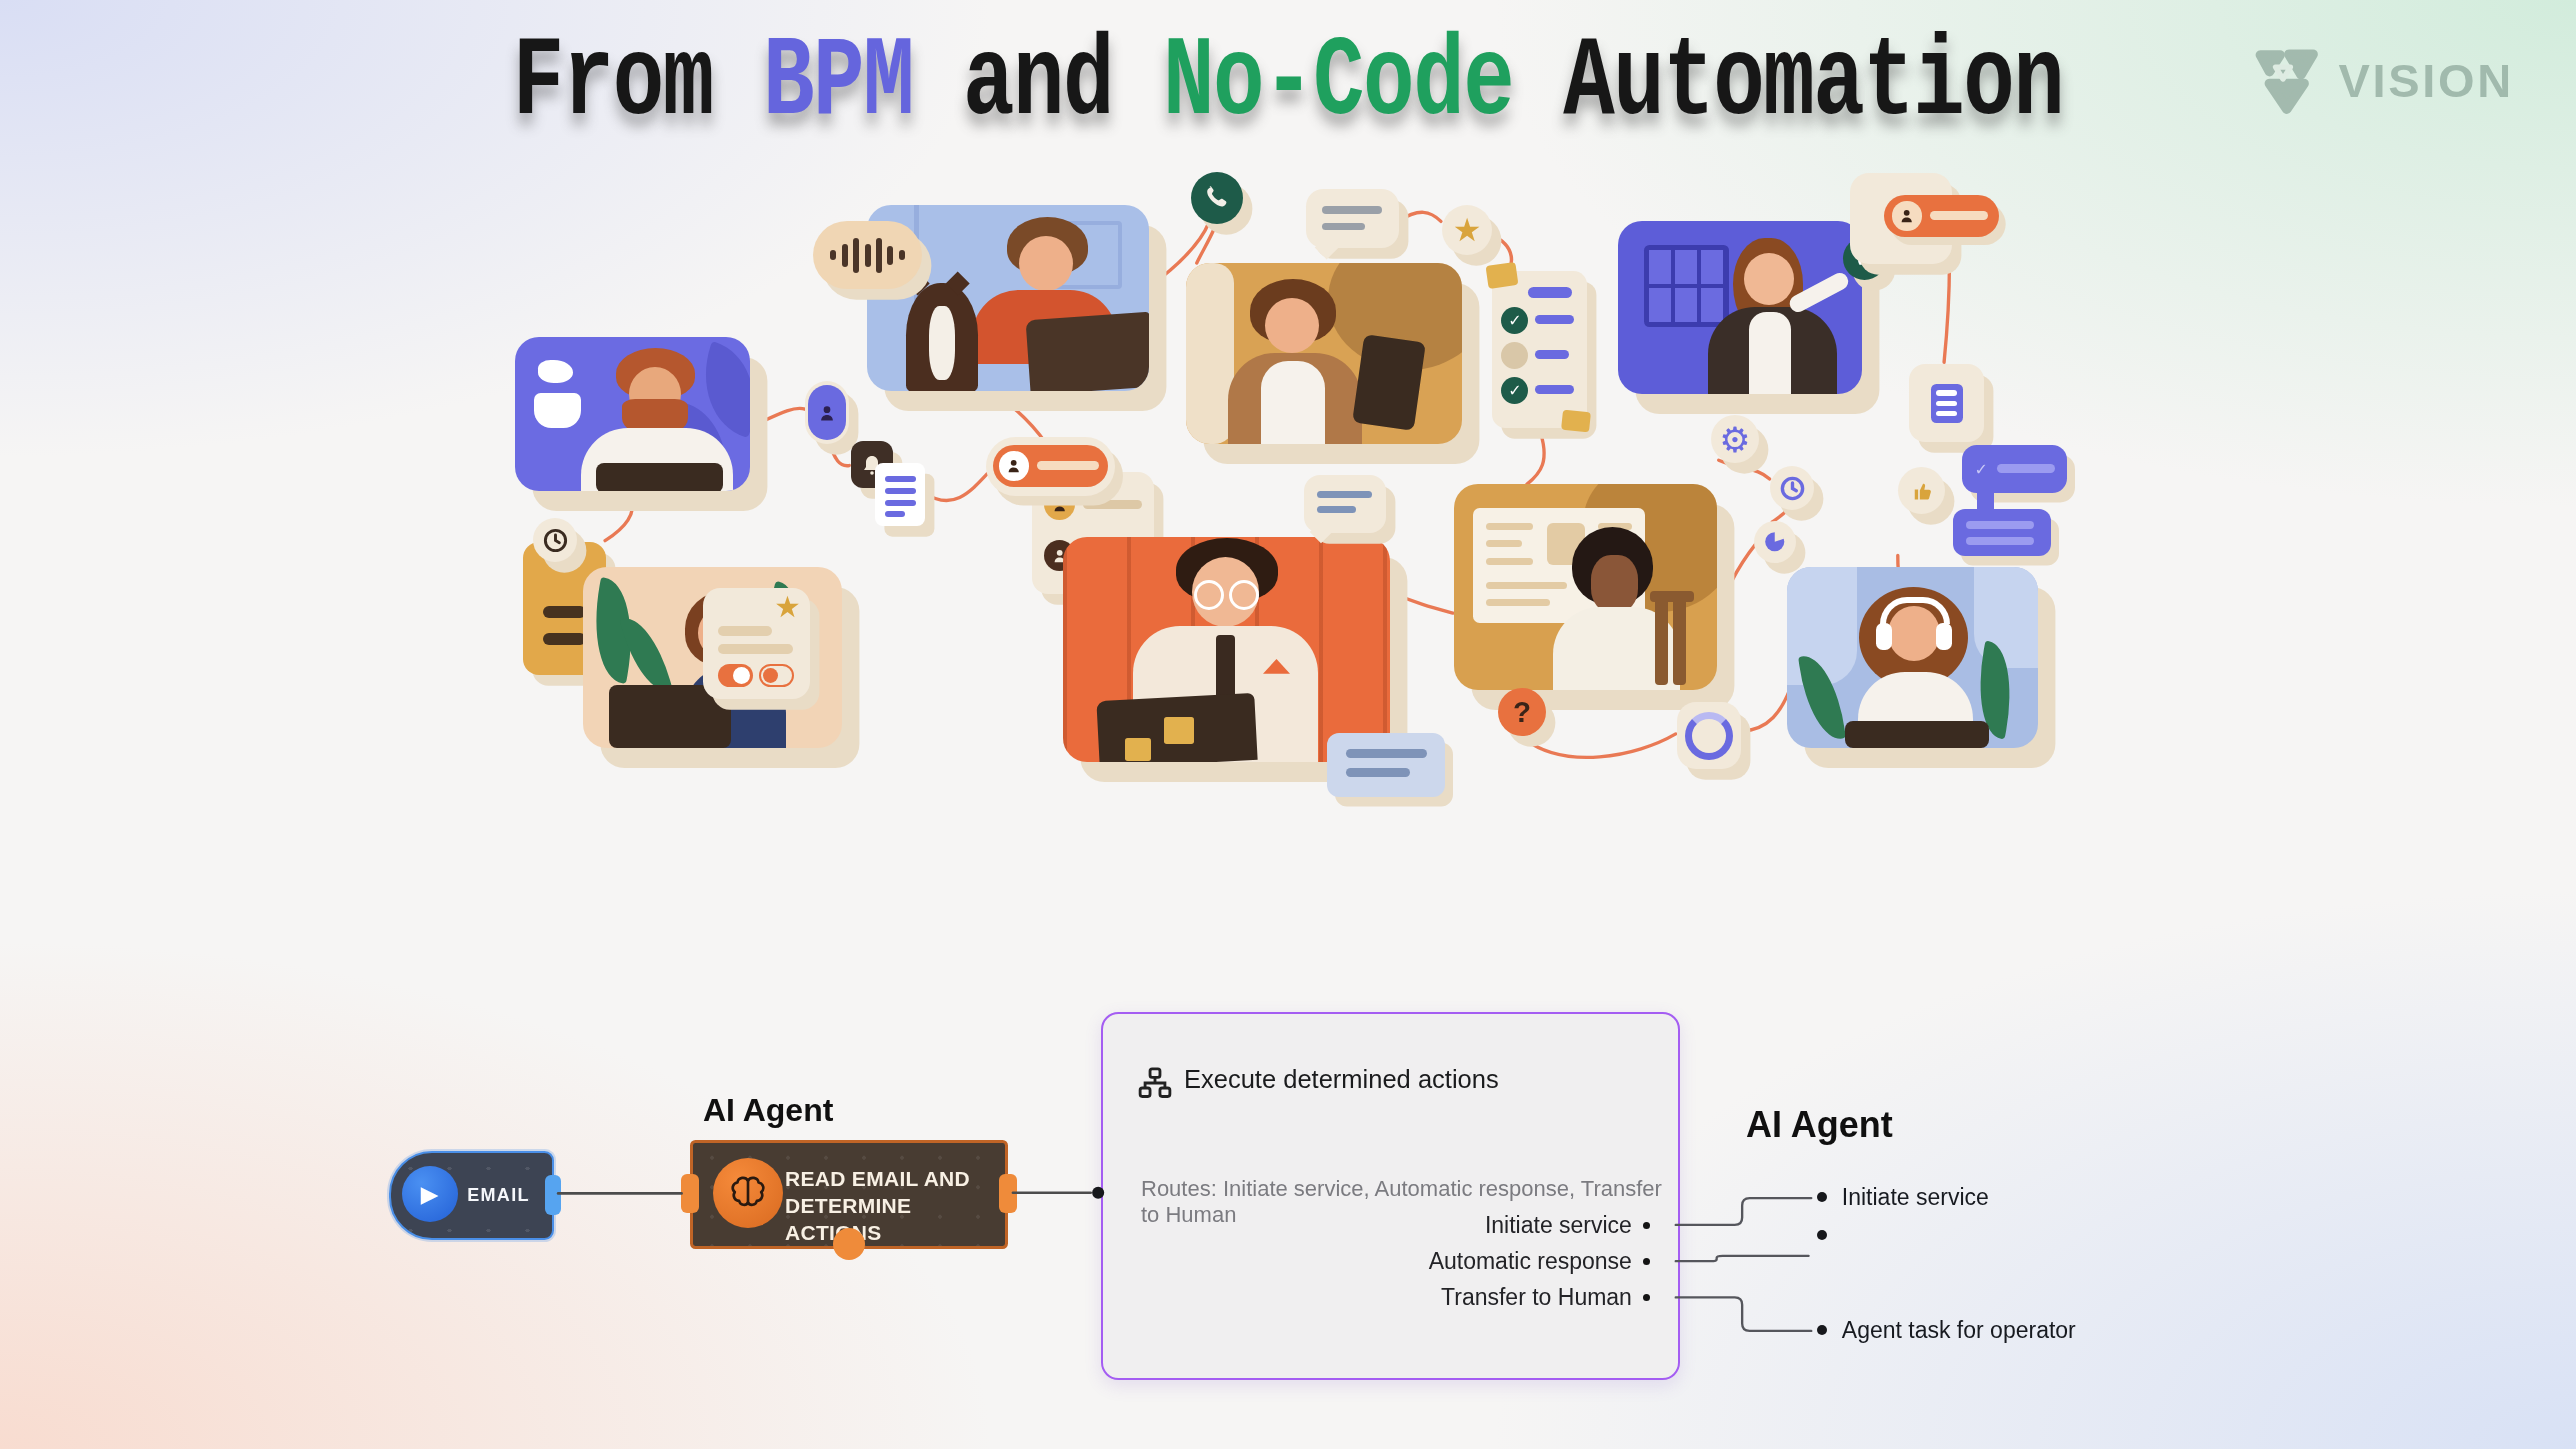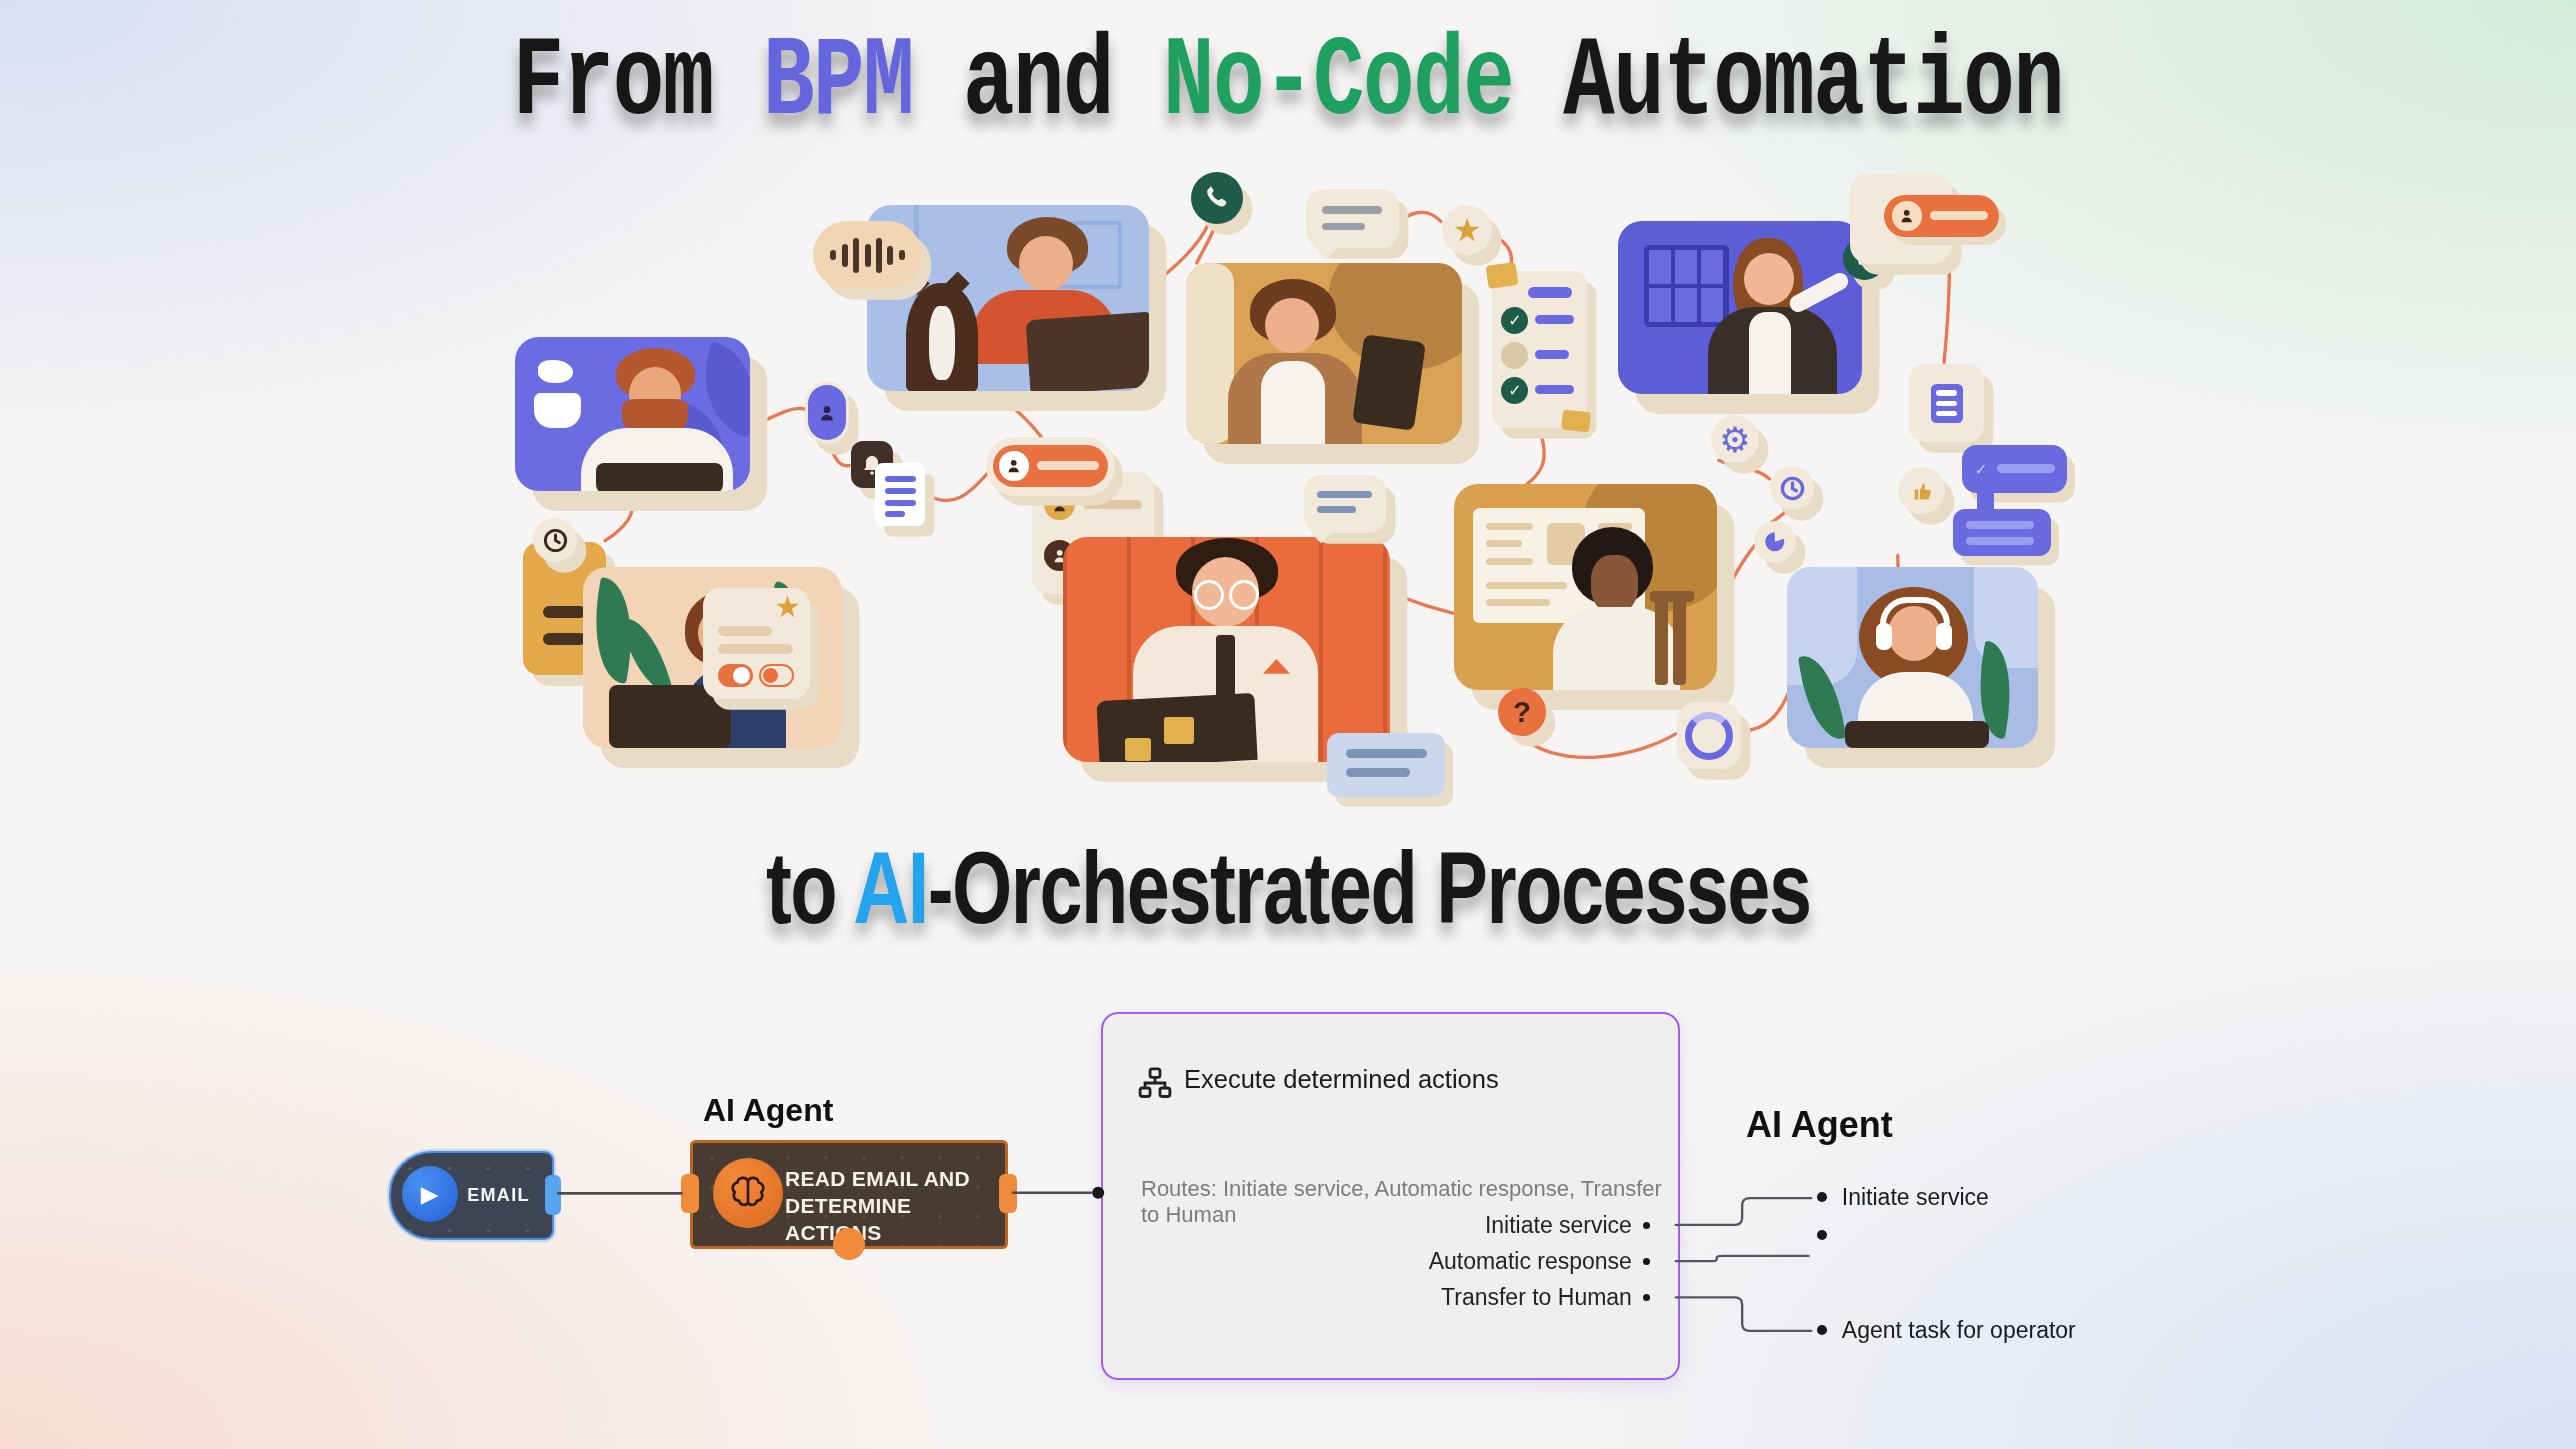--- a/index.html
+++ b/index.html
@@ -64,20 +64,31 @@
 </style>
 </head>
 <body>
 
 <div class="stage">
 
   <h1 class="headline" style="top:19px;font-size:113px;margin:0;font-family:Liberation Mono, monospace;">
       <span class="inner"><span>From</span> <span class="t-purple">BPM</span> <span>and</span> <span class="t-green">No-Code</span> <span>Automation</span></span>
     </h1>
 
+  <div class="logo">
+    <svg width="78" height="75" viewBox="0 0 100 100">
+      <g fill="#85a093" stroke="#85a093" stroke-width="13" stroke-linejoin="round">
+        <path d="M16 16 L42 16 L28 38 Z"></path>
+        <path d="M54 15 L86 15 L70 42 Z"></path>
+        <path d="M28 54 L74 54 L51 88 Z"></path>
+      </g>
+      <path d="M36 32 L56 32 L46 48 Z" fill="#85a093" stroke="#dfeae2" stroke-width="7" stroke-linejoin="round"></path>
+    </svg>
+    <span class="logo-text">VISION</span>
+  </div>
 
   <div class="abs" style="inset:0;z-index:1;">
     <svg class="abs" style="left:0;top:0;" width="2576" height="1449" viewBox="0 0 3840 2160">
       <path class="ocurve" d="M1120,636 C1165,615 1185,605 1200,610"></path>
       <path class="ocurve" d="M1233,652 C1245,688 1252,696 1266,694"></path>
       <path class="ocurve" d="M1378,735 C1420,762 1445,735 1472,706"></path>
       <path class="ocurve" d="M1710,430 C1762,392 1790,362 1802,332"></path>
       <path class="ocurve" d="M1814,332 C1802,360 1792,375 1784,392"></path>
       <path class="ocurve" d="M2084,330 C2115,310 2132,314 2148,330"></path>
       <path class="ocurve" d="M2220,348 C2252,362 2258,382 2250,404"></path>
@@ -392,23 +403,20 @@
 
     <div class="mini" style="left:1498px;top:688px;width:48px;height:48px;background:#e8713f;">
       <span class="glyph" style="font-size:29.5px;font-weight:700;color:#3a2418;">?</span>
     </div>
 
     <div class="mini sq" style="left:1677px;top:702px;width:64px;height:67px;border-radius:19px;">
       <div style="width:34px;height:34px;border-radius:50%;border:7.4px solid #6a6ae0;border-top-color:#b9b9f2;"></div>
     </div>
   </div>
 
-  <h2 class="headline" style="top:830px;font-size:102px;margin:0;">
-      <span class="inner"><span>to</span> <span class="t-blue">AI</span><span>-Orchestrated Processes</span></span>
-    </h2>
 
   <svg class="abs" style="left:0;top:0;z-index:6;pointer-events:none;" width="2576" height="1449" viewBox="0 0 3840 2160">
     <path class="conn" d="M832 1779 H1016"></path>
     <path class="conn" d="M1510 1778 H1626"></path>
     <circle cx="1637" cy="1778" r="9" fill="#17181c"></circle>
     <path class="wire" d="M2498 1826 H2586 Q2597 1826 2597 1815 V1797 Q2597 1786 2608 1786 H2700"></path>
     <path class="wire" d="M2498 1880 H2550 Q2559 1880 2559 1877 V1875 Q2559 1872 2568 1872 H2696"></path>
     <path class="wire" d="M2498 1934 H2586 Q2597 1934 2597 1945 V1973 Q2597 1984 2608 1984 H2700"></path>
   </svg>
 

